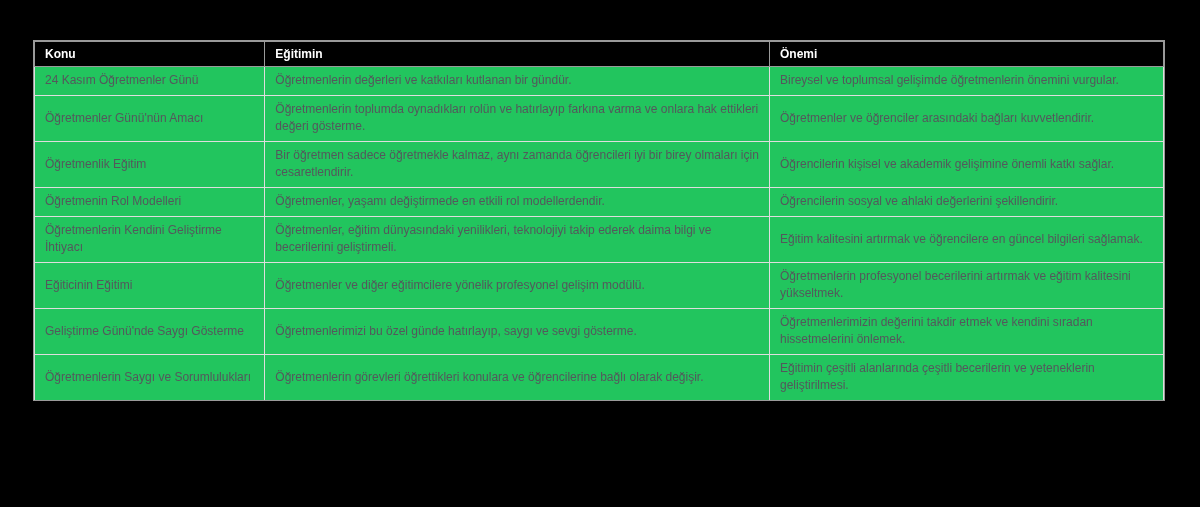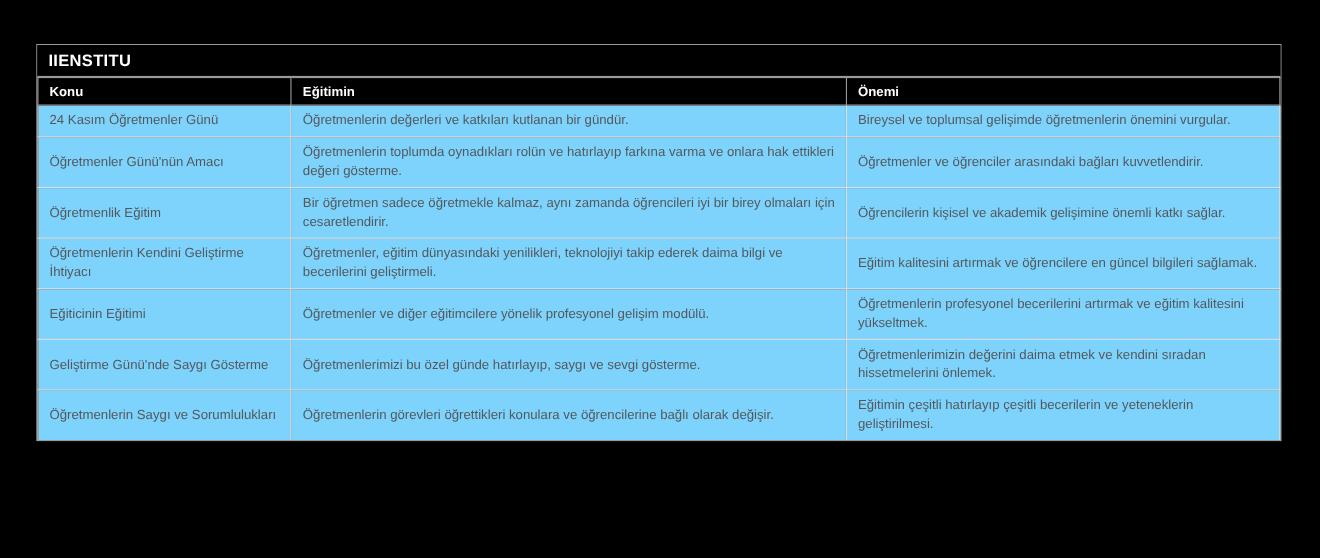--- a/index.html
+++ b/index.html
@@ -42,39 +42,38 @@
   table.data-table th {
     background: #000000;
     color: #ffffff;
     font-weight: bold;
     text-align: left;
     padding: 4px 10px;
     line-height: 16px;
     border: 1px solid #9a9a9a;
   }
   table.data-table td {
-    background: #7dd3fc;
+    background: #22c55e;
     color: #54585c;
     padding: 5px 10px 6px 10px;
     line-height: 17px;
     vertical-align: middle;
     border: 1px solid #dedede;
   }
   table.data-table tr:last-child td {
     border-bottom: none;
   }
   col.col-konu     { width: 20.4%; }
   col.col-aciklama { width: 44.7%; }
   col.col-onemi    { width: 34.9%; }
 </style>
 </head>
 <body>
 
 <div class="table-card">
-  <div class="table-title">IIENSTITU</div>
   <table class="data-table">
     <colgroup>
       <col class="col-konu">
       <col class="col-aciklama">
       <col class="col-onemi">
     </colgroup>
     <thead>
       <tr>
         <th>Konu</th>
         <th>Eğitimin</th>
@@ -91,34 +90,39 @@
           <td>Öğretmenler Günü'nün Amacı</td>
           <td>Öğretmenlerin toplumda oynadıkları rolün ve hatırlayıp farkına varma ve onlara hak ettikleri değeri gösterme.</td>
           <td>Öğretmenler ve öğrenciler arasındaki bağları kuvvetlendirir.</td>
         </tr>
         <tr>
           <td>Öğretmenlik Eğitim</td>
           <td>Bir öğretmen sadece öğretmekle kalmaz, aynı zamanda öğrencileri iyi bir birey olmaları için cesaretlendirir.</td>
           <td>Öğrencilerin kişisel ve akademik gelişimine önemli katkı sağlar.</td>
         </tr>
         <tr>
+          <td>Öğretmenin Rol Modelleri</td>
+          <td>Öğretmenler, yaşamı değiştirmede en etkili rol modellerdendir.</td>
+          <td>Öğrencilerin sosyal ve ahlaki değerlerini şekillendirir.</td>
+        </tr>
+        <tr>
           <td>Öğretmenlerin Kendini Geliştirme İhtiyacı</td>
           <td>Öğretmenler, eğitim dünyasındaki yenilikleri, teknolojiyi takip ederek daima bilgi ve becerilerini geliştirmeli.</td>
           <td>Eğitim kalitesini artırmak ve öğrencilere en güncel bilgileri sağlamak.</td>
         </tr>
         <tr>
           <td>Eğiticinin Eğitimi</td>
           <td>Öğretmenler ve diğer eğitimcilere yönelik profesyonel gelişim modülü.</td>
           <td>Öğretmenlerin profesyonel becerilerini artırmak ve eğitim kalitesini yükseltmek.</td>
         </tr>
         <tr>
           <td>Geliştirme Günü'nde Saygı Gösterme</td>
           <td>Öğretmenlerimizi bu özel günde hatırlayıp, saygı ve sevgi gösterme.</td>
-          <td>Öğretmenlerimizin değerini daima etmek ve kendini sıradan hissetmelerini önlemek.</td>
+          <td>Öğretmenlerimizin değerini takdir etmek ve kendini sıradan hissetmelerini önlemek.</td>
         </tr>
         <tr>
           <td>Öğretmenlerin Saygı ve Sorumlulukları</td>
           <td>Öğretmenlerin görevleri öğrettikleri konulara ve öğrencilerine bağlı olarak değişir.</td>
-          <td>Eğitimin çeşitli hatırlayıp çeşitli becerilerin ve yeteneklerin geliştirilmesi.</td>
+          <td>Eğitimin çeşitli alanlarında çeşitli becerilerin ve yeteneklerin geliştirilmesi.</td>
         </tr>
       </tbody>
   </table>
 </div>
 
 </body></html>

